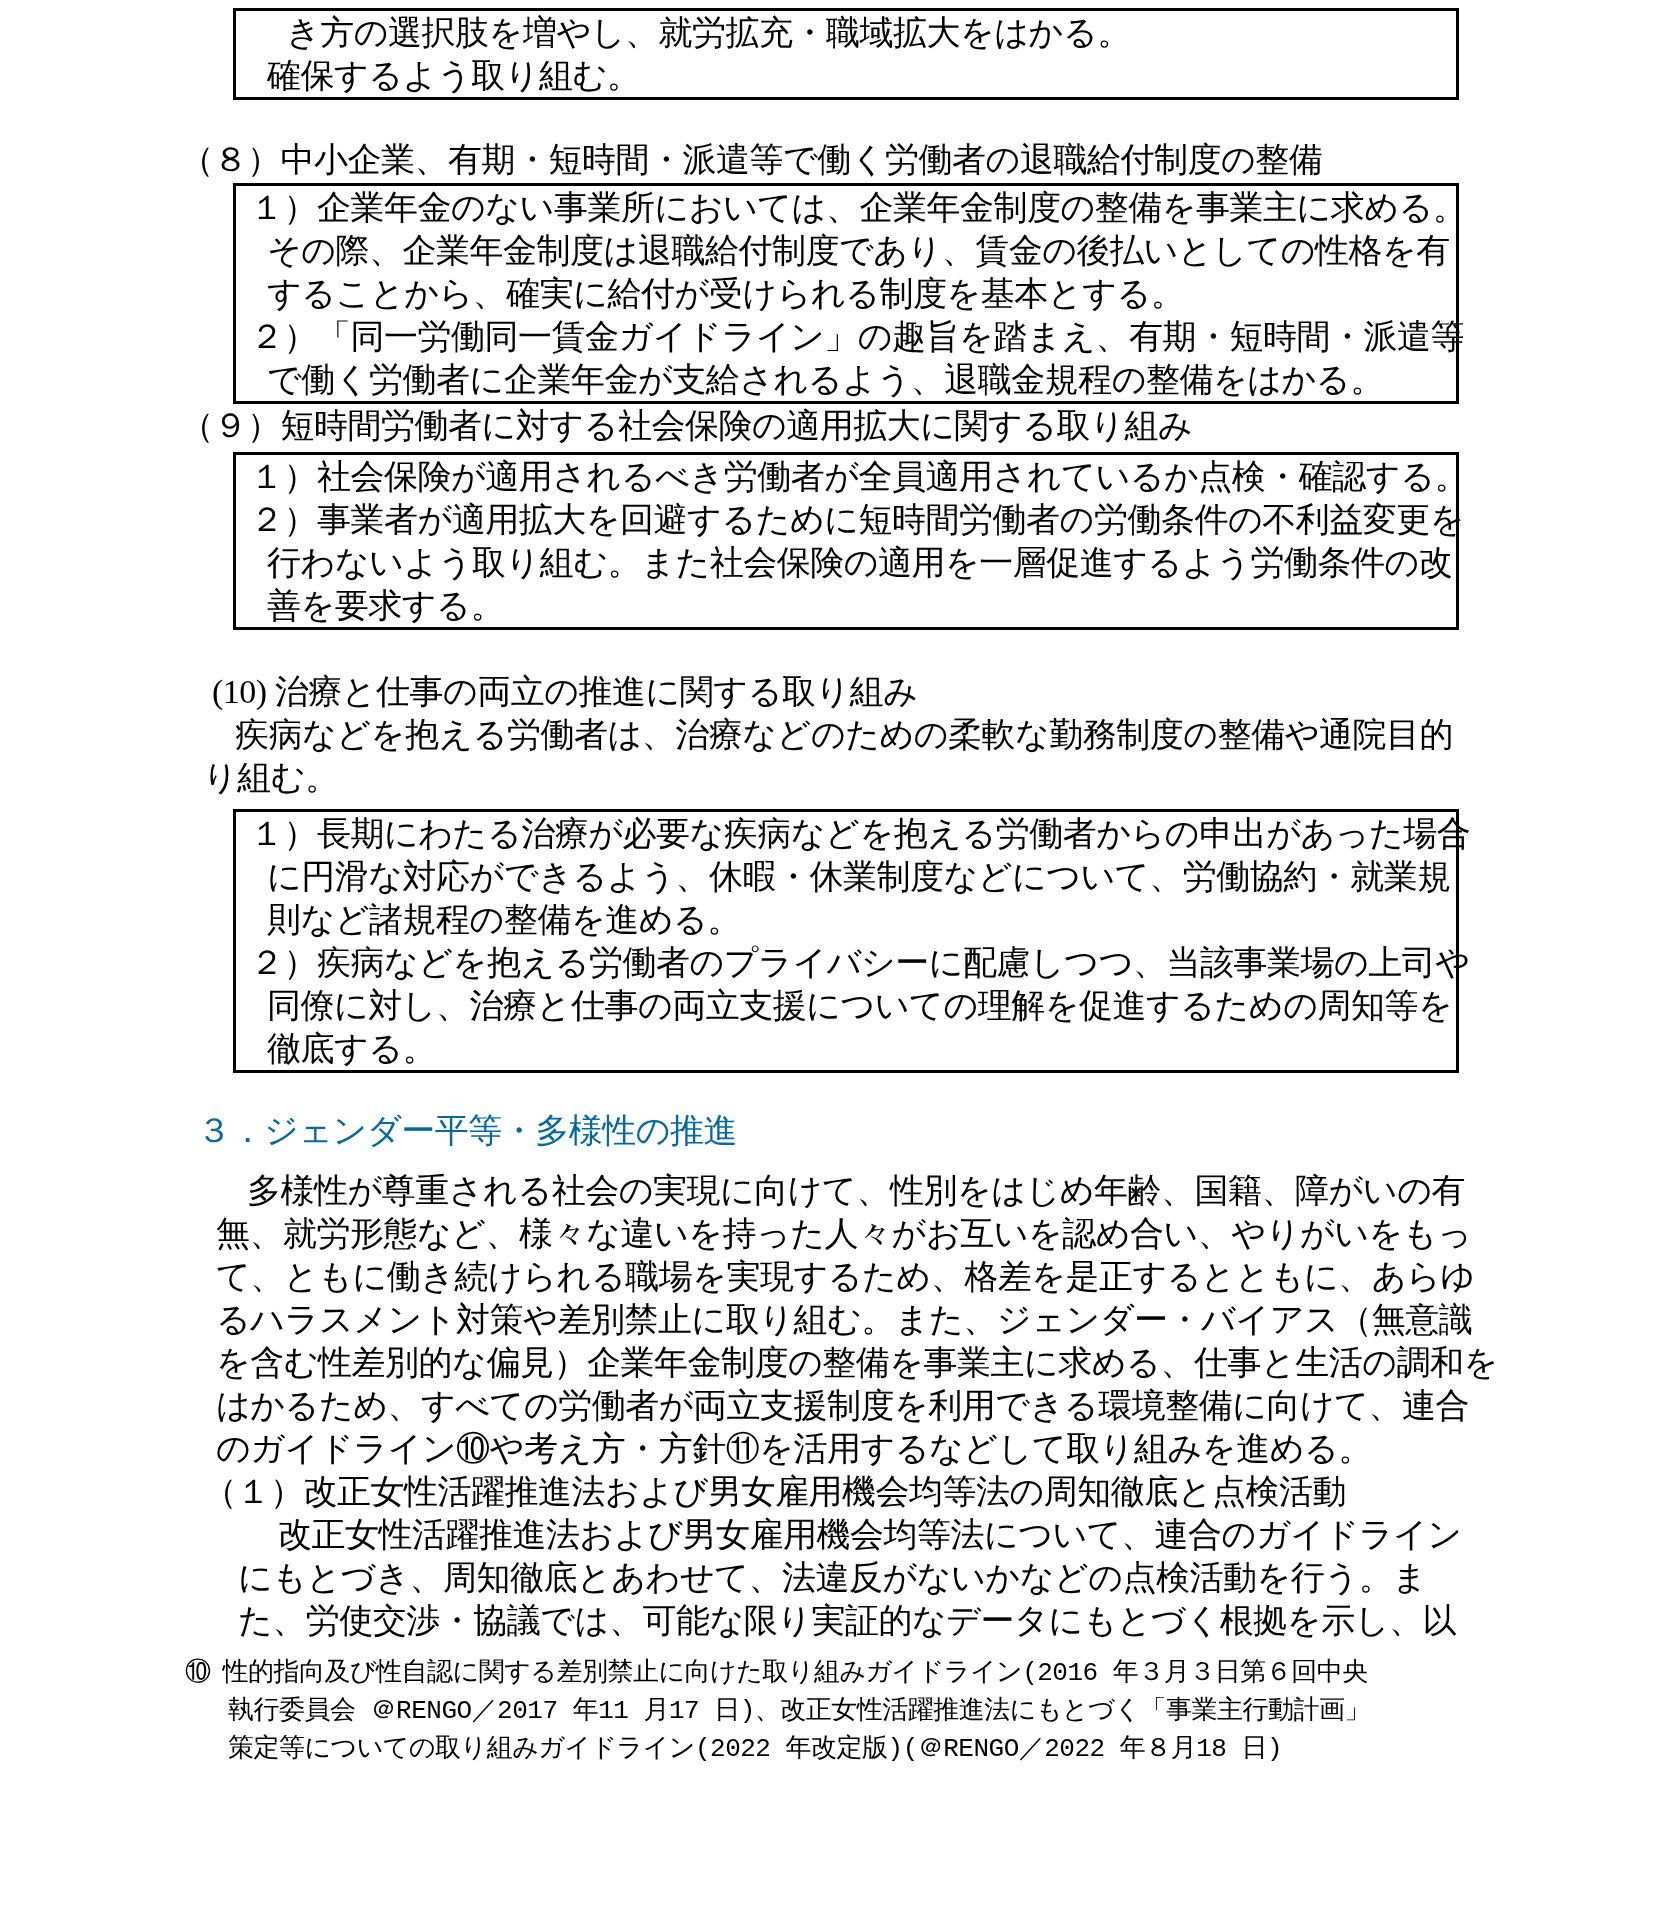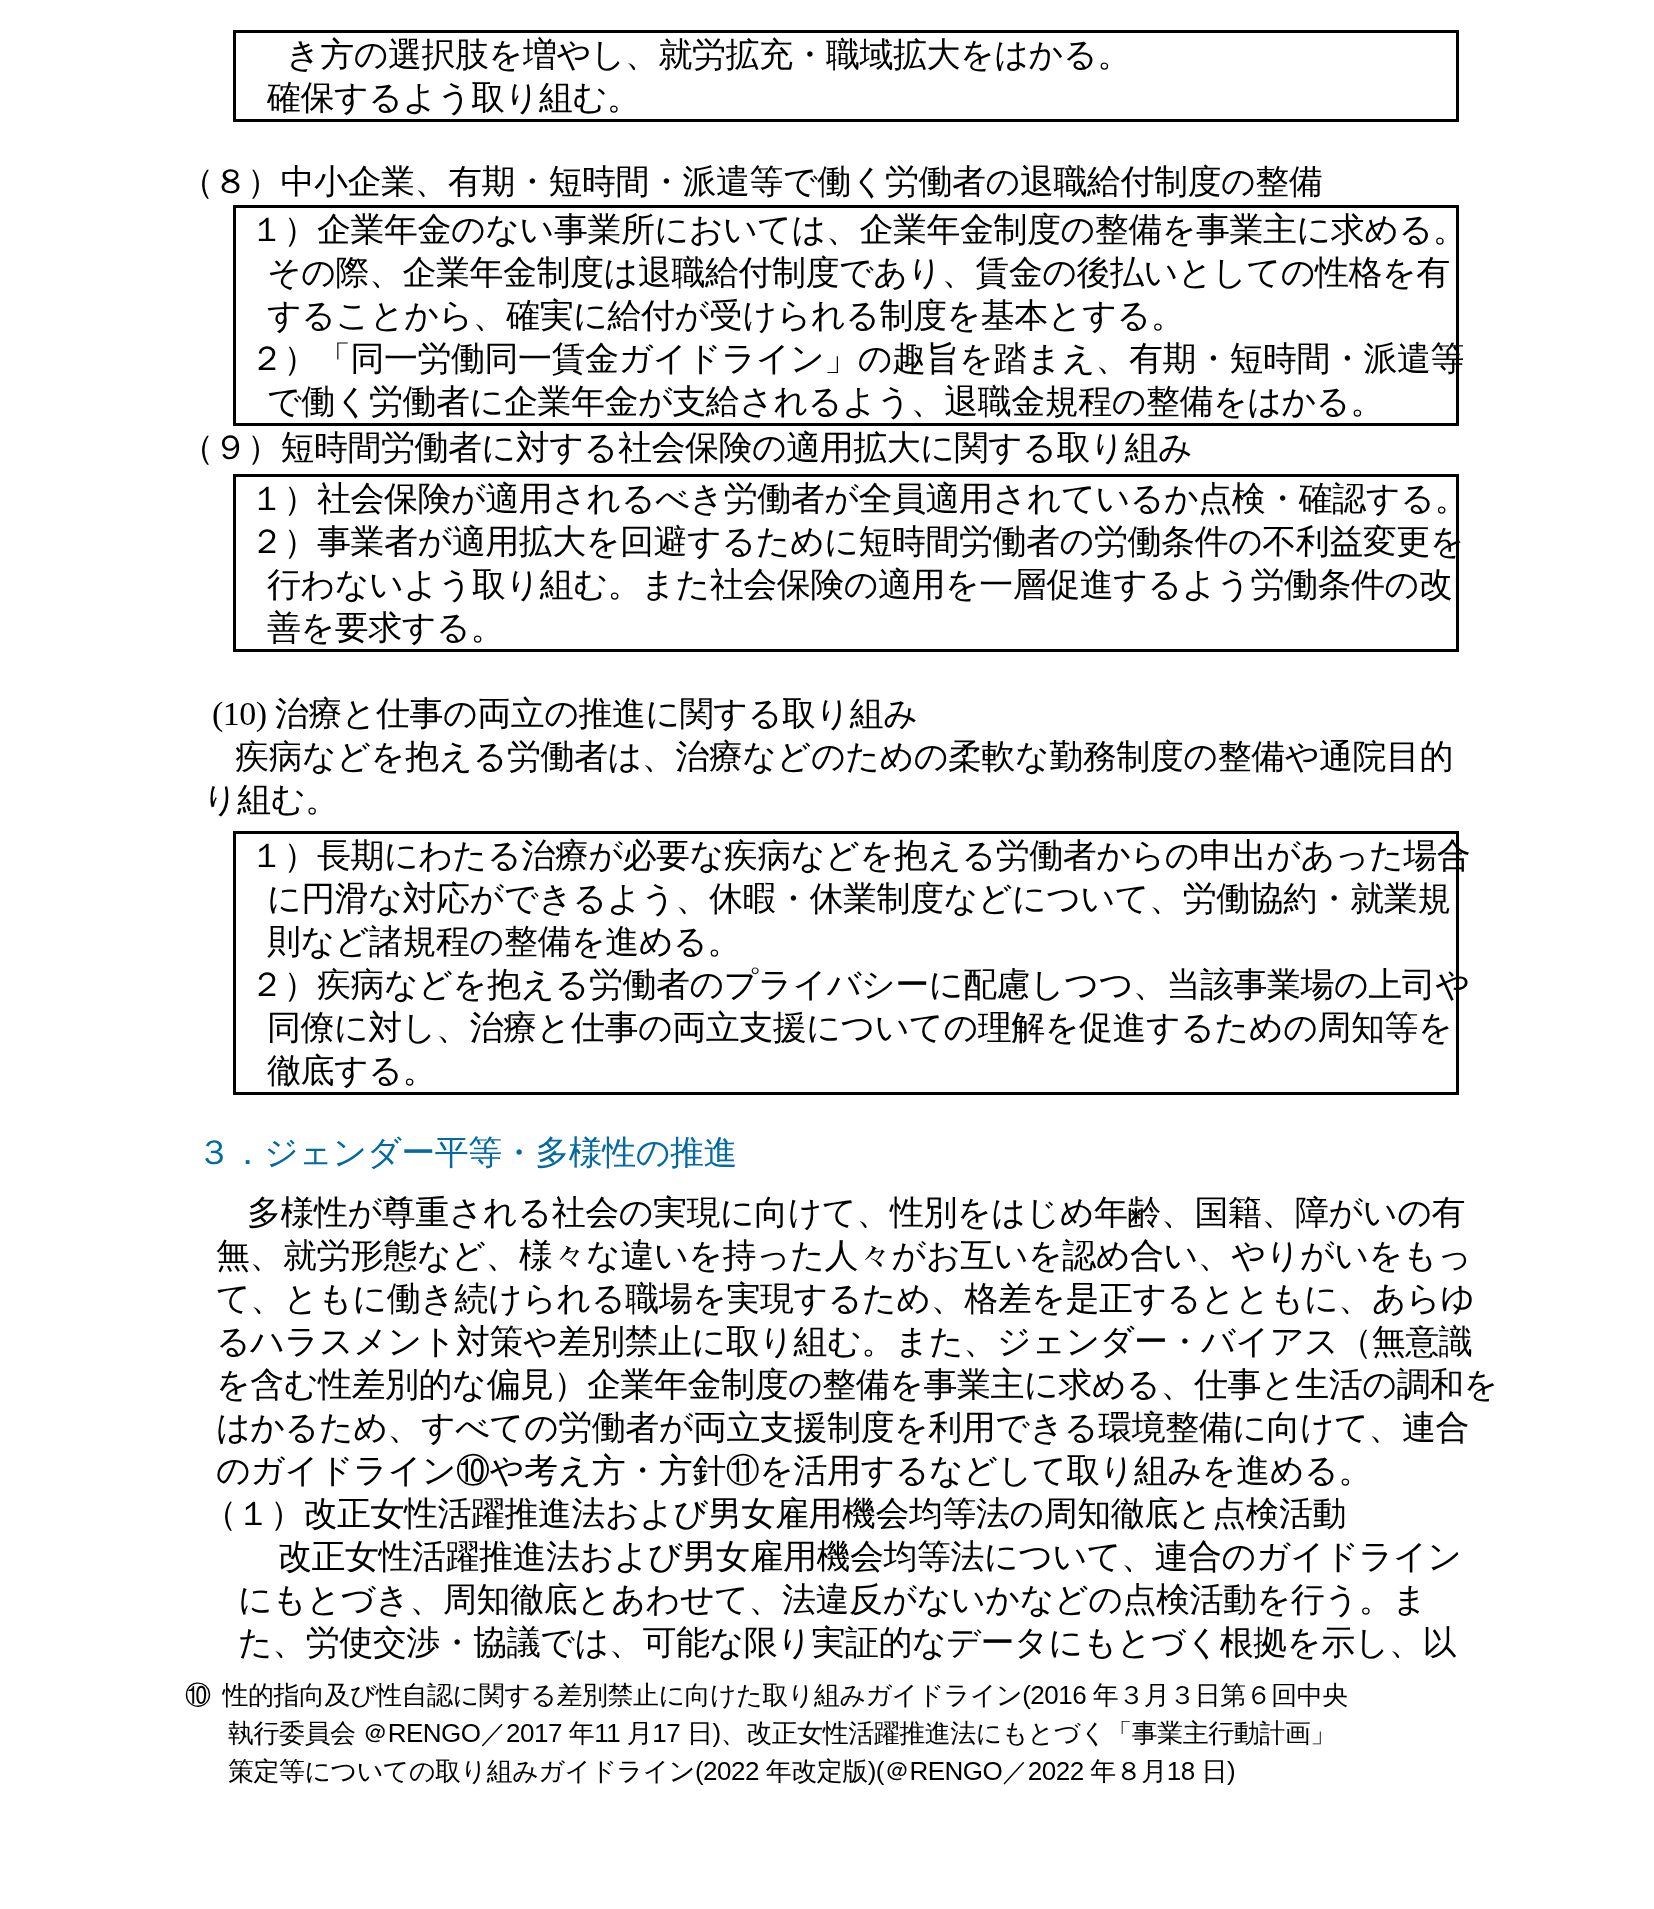--- a/index.html
+++ b/index.html
@@ -2,21 +2,21 @@
 <html lang="ja"><head>
 <meta charset="utf-8">
 <style>
   html,body{margin:0;padding:0;background:#e8e8e8;}
   .page{
     position:relative;
     width:1654px;height:1909px;
     margin:0 auto;
     background:#ffffff;
     box-sizing:border-box;
-    padding-top:30px;
+    padding-top:8px;
     color:#000;
     font-family:"Liberation Serif","DejaVu Serif",serif;
     overflow:hidden;
   }
   .h,.pline,.bline{
     font-size:34px;
     line-height:43px;
     letter-spacing:-0.5px;
     white-space:nowrap;
   }
@@ -44,21 +44,21 @@
   .mt5{margin-top:5px}
   .mt10{margin-top:10px}
   .mt12{margin-top:12px}
   .mt17{margin-top:17px}
   .mt34{}
   .mt36{margin-top:36px}
   .mt38{margin-top:38px}
   .mt40{margin-top:40px}
   
   .footnote{
-    font-family:Liberation Sans, sans-serif;
+    font-family:Liberation Mono, monospace;
   }
   .fline{
     font-size:26px;
     line-height:38px;
     letter-spacing:-0.5px;
     white-space:nowrap;
     margin-left:228px;
   }
   .fline.first{margin-left:185px;}
   .fn-marker{margin-right:12px;}

